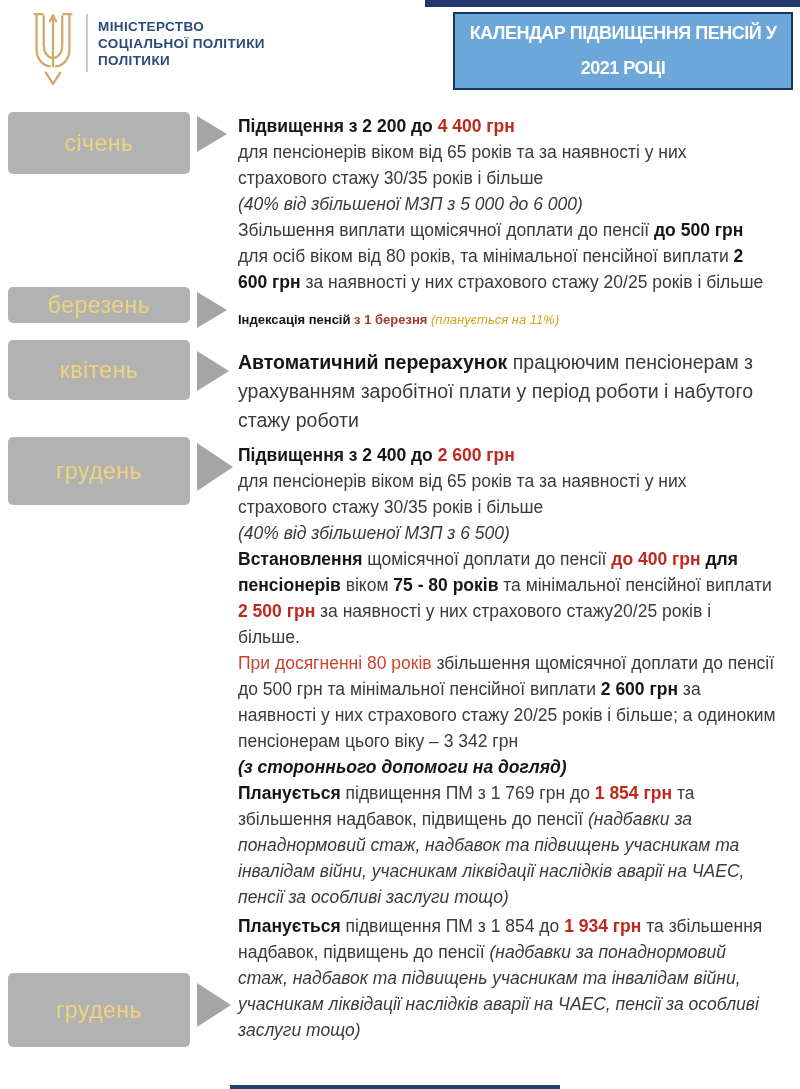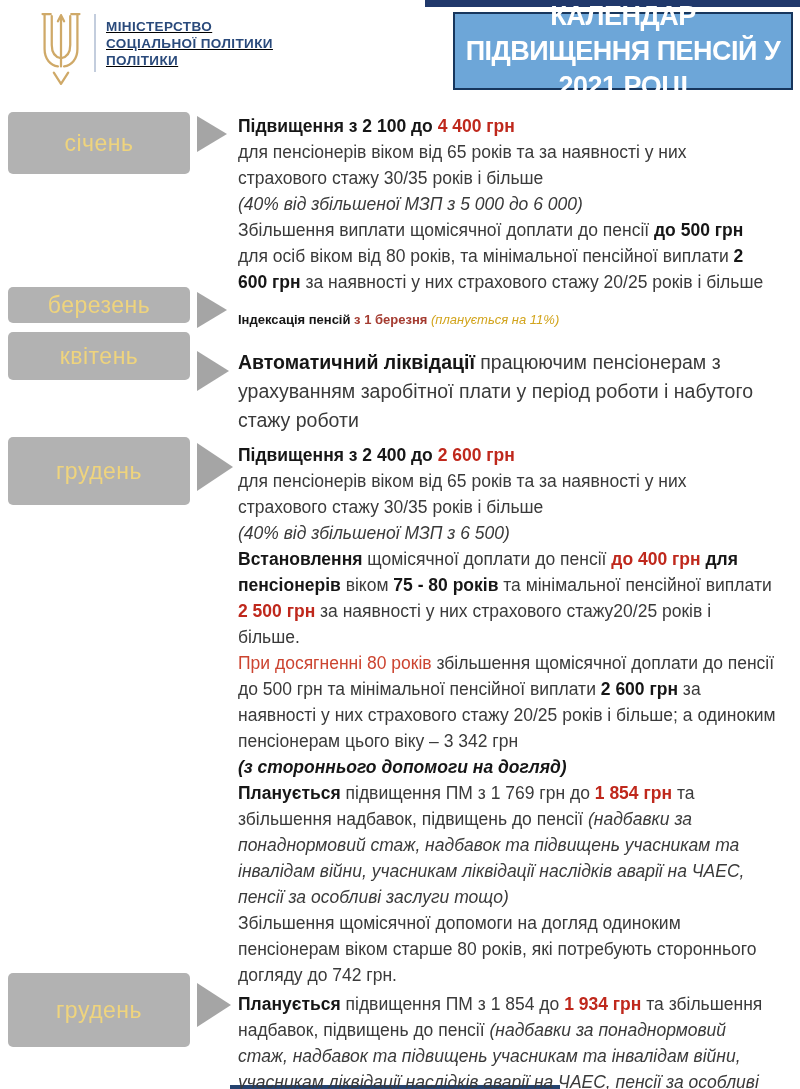--- a/index.html
+++ b/index.html
@@ -20,43 +20,43 @@
     --lightred:#cc4430;
     --gold:#d2a41c;
     --body:#3a3a3a;
     --bold:#161616;
   }
 
   
   .top-strip{position:absolute;left:425px;top:0;width:375px;height:7px;background:var(--navy);}
   .bottom-strip{position:absolute;left:230px;top:1085px;width:330px;height:4px;background:#24426e;}
 
-  .logo-wrap{position:absolute;left:36px;top:10px;display:flex;align-items:flex-start;text-decoration:underline;}
+  .logo-wrap{position:absolute;left:28px;top:10px;display:flex;align-items:flex-start;}
   .trident{width:50px;height:78px;flex:0 0 auto;}
   .logo-divider{width:2px;height:58px;background:#c3cddd;margin:4px 10px 0 8px;}
   .ministry{color:#2a4a7b;font-weight:bold;font-size:13.5px;line-height:17px;letter-spacing:.4px;padding-top:8px;}
   .ministry div{white-space:nowrap;}
 
   .banner{
     position:absolute;left:453px;top:12px;width:336px;height:74px;
     background:var(--banner);border:2px solid #17365d;
     display:flex;flex-direction:column;align-items:center;justify-content:center;
-    color:#ffffff;font-weight:bold;font-size:27px;line-height:35px;
+    color:#ffffff;font-weight:bold;font-size:18px;line-height:35px;
     letter-spacing:-0.5px;text-align:center;
   }
 
   
   .month-btn{
     position:absolute;left:8px;width:182px;background:var(--btn-gray);
     border-radius:5px;display:flex;align-items:center;justify-content:center;
     color:var(--yellow);font-weight:normal;font-size:23px;letter-spacing:.5px;
   }
   .mb-jan{top:112px;height:62px;}
   .mb-mar{top:287px;height:36px;}
-  .mb-apr{top:332px;height:48px;}
+  .mb-apr{top:340px;height:60px;}
   .mb-jul{top:437px;height:68px;}
   .mb-dec{top:973px;height:74px;}
 
   .arrow{position:absolute;left:197px;width:0;height:0;
     border-top:18px solid transparent;border-bottom:18px solid transparent;
     border-left:30px solid var(--arrow-gray);}
   .ar-jan{top:116px;}
   .ar-mar{top:292px;}
   .ar-apr{top:351px;border-top-width:20px;border-bottom-width:20px;border-left-width:32px;}
   .ar-jul{top:443px;border-top-width:24px;border-bottom-width:24px;border-left-width:36px;}
@@ -117,37 +117,36 @@
 <div class="month-btn mb-dec">грудень</div>
 
 <div class="arrow ar-jan"></div>
 <div class="arrow ar-mar"></div>
 <div class="arrow ar-apr"></div>
 <div class="arrow ar-jul"></div>
 <div class="arrow ar-dec"></div>
 
 <div class="text-col">
   <div class="tblock tb-jan">
-      <div class="para"><span class="sb">Підвищення з 2 100 до </span><span class="sb c-red">4 400 грн</span></div>
+      <div class="para"><span class="sb">Підвищення з 2 200 до </span><span class="sb c-red">4 400 грн</span></div>
       <div class="para"><span>для пенсіонерів віком від 65 років та за наявності у них страхового стажу 30/35 років і більше</span></div>
       <div class="para"><span class="si">(40% від збільшеної МЗП з 5 000 до 6 000)</span></div>
       <div class="para"><span>Збільшення виплати щомісячної доплати до пенсії </span><span class="sb">до 500 грн</span><span> для осіб віком від 80 років, та мінімальної пенсійної виплати </span><span class="sb">2 600 грн</span><span> за наявності у них страхового стажу 20/25 років і більше</span></div>
     </div>
   <div class="tblock tb-mar">
       <div class="para"><span class="sb">Індексація пенсій </span><span class="sb c-darkred">з 1 березня</span><span> </span><span class="si c-gold">(планується на 11%)</span></div>
     </div>
   <div class="tblock tb-apr">
-      <div class="para"><span class="sb">Автоматичний ліквідації</span><span> працюючим пенсіонерам з урахуванням заробітної плати у період роботи і набутого стажу роботи</span></div>
+      <div class="para"><span class="sb">Автоматичний перерахунок</span><span> працюючим пенсіонерам з урахуванням заробітної плати у період роботи і набутого стажу роботи</span></div>
     </div>
   <div class="tblock tb-jul">
       <div class="para"><span class="sb">Підвищення з 2 400 до </span><span class="sb c-red">2 600 грн</span></div>
       <div class="para"><span>для пенсіонерів віком від 65 років та за наявності у них страхового стажу 30/35 років і більше</span></div>
       <div class="para"><span class="si">(40% від збільшеної МЗП з 6 500)</span></div>
       <div class="para"><span class="sb">Встановлення</span><span> щомісячної доплати до пенсії </span><span class="sb c-red">до 400 грн</span><span> </span><span class="sb">для пенсіонерів</span><span> віком </span><span class="sb">75 - 80 років</span><span> та мінімальної пенсійної виплати </span><span class="sb c-red">2 500 грн</span><span> за наявності у них страхового стажу20/25 років і більше.</span></div>
       <div class="para"><span class="c-lightred">При досягненні 80 років</span><span> збільшення щомісячної доплати до пенсії до 500 грн та мінімальної пенсійної виплати </span><span class="sb">2 600 грн</span><span> за наявності у них страхового стажу 20/25 років і більше; а одиноким пенсіонерам цього віку – 3 342 грн</span></div>
       <div class="para"><span class="sb si">(з стороннього допомоги на догляд)</span></div>
       <div class="para"><span class="sb">Планується</span><span> підвищення ПМ з 1 769 грн до </span><span class="sb c-red">1 854 грн</span><span> та збільшення надбавок, підвищень до пенсії </span><span class="si">(надбавки за понаднормовий стаж, надбавок та підвищень учасникам та інвалідам війни, учасникам ліквідації наслідків аварії на ЧАЕС, пенсії за особливі заслуги тощо)</span></div>
-      <div class="para"><span>Збільшення щомісячної допомоги на догляд одиноким пенсіонерам віком старше 80 років, які потребують стороннього догляду до 742 грн.</span></div>
     </div>
   <div class="tblock tb-dec">
       <div class="para"><span class="sb">Планується</span><span> підвищення ПМ з 1 854 до </span><span class="sb c-red">1 934 грн</span><span> та збільшення надбавок, підвищень до пенсії </span><span class="si">(надбавки за понаднормовий стаж, надбавок та підвищень учасникам та інвалідам війни, учасникам ліквідації наслідків аварії на ЧАЕС, пенсії за особливі заслуги тощо)</span></div>
     </div>
 </div>
 
 </body></html>

